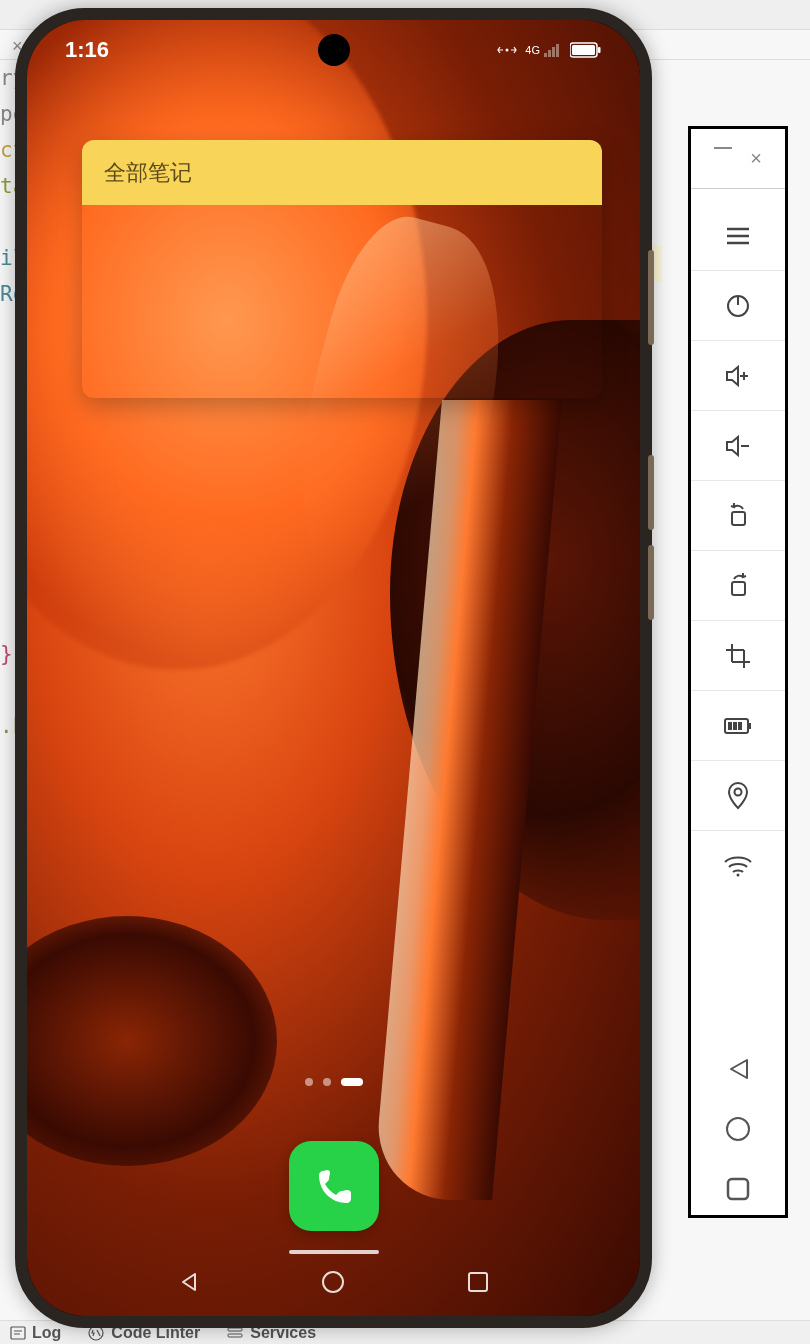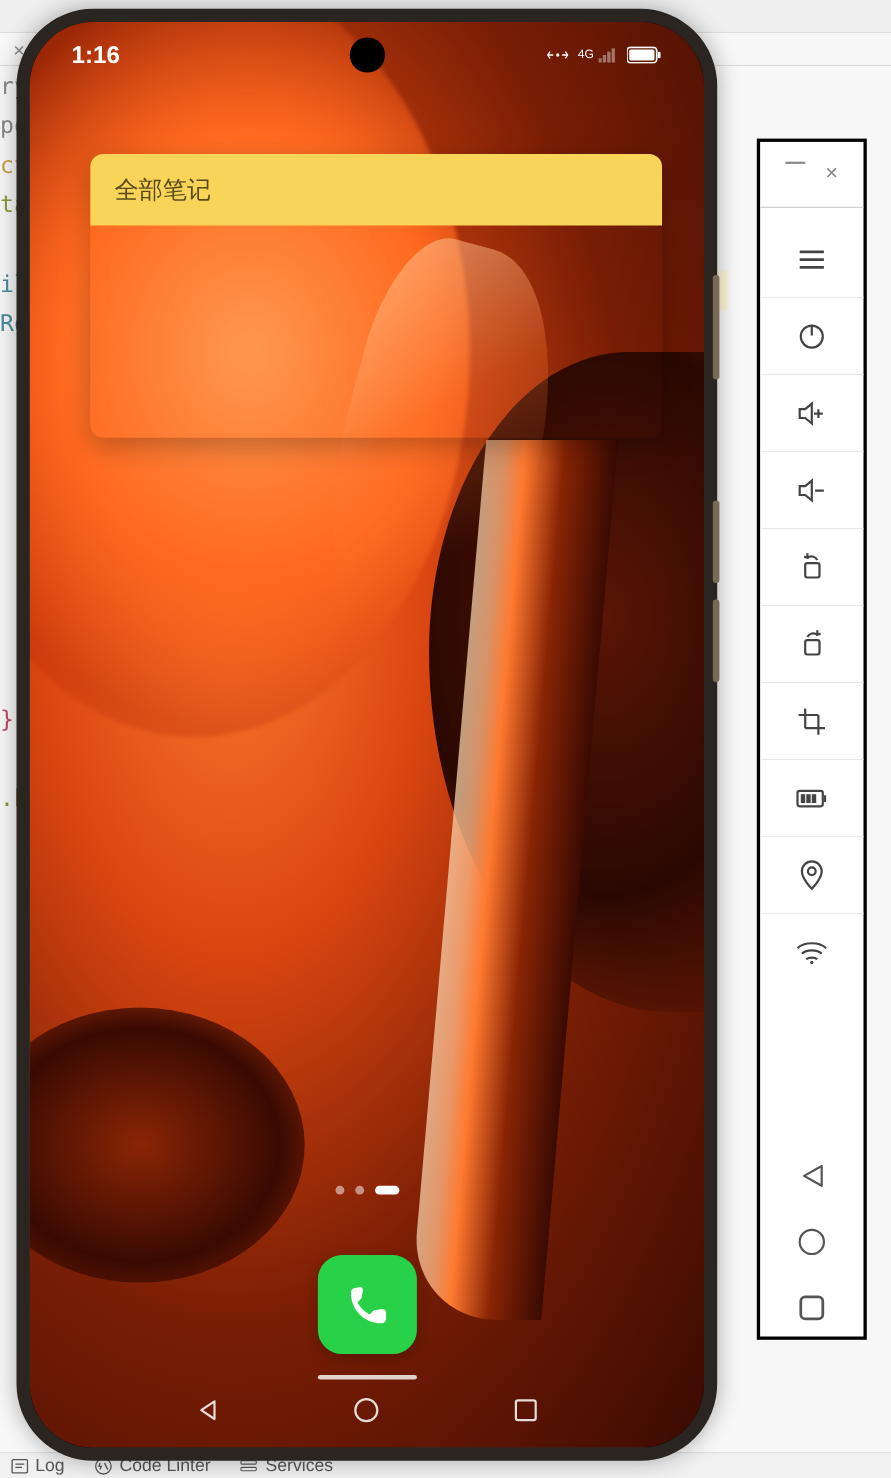--- a/index.html
+++ b/index.html
@@ -75,20 +75,21 @@
       width: 100%;
       height: 24px;
       background: #f0f0f0;
       border-top: 1px solid #ddd;
       display: flex;
       align-items: center;
       font-size: 16px;
       color: #555;
       padding-left: 10px;
       gap: 26px;
+      font-weight: bold;
     }
     .ide-bottom-item { display: flex; align-items: center; gap: 6px; }
 
     .phone-frame {
       position: absolute;
       left: 15px;
       top: 8px;
       width: 637px;
       height: 1320px;
       border: 12px solid #2a2520;

